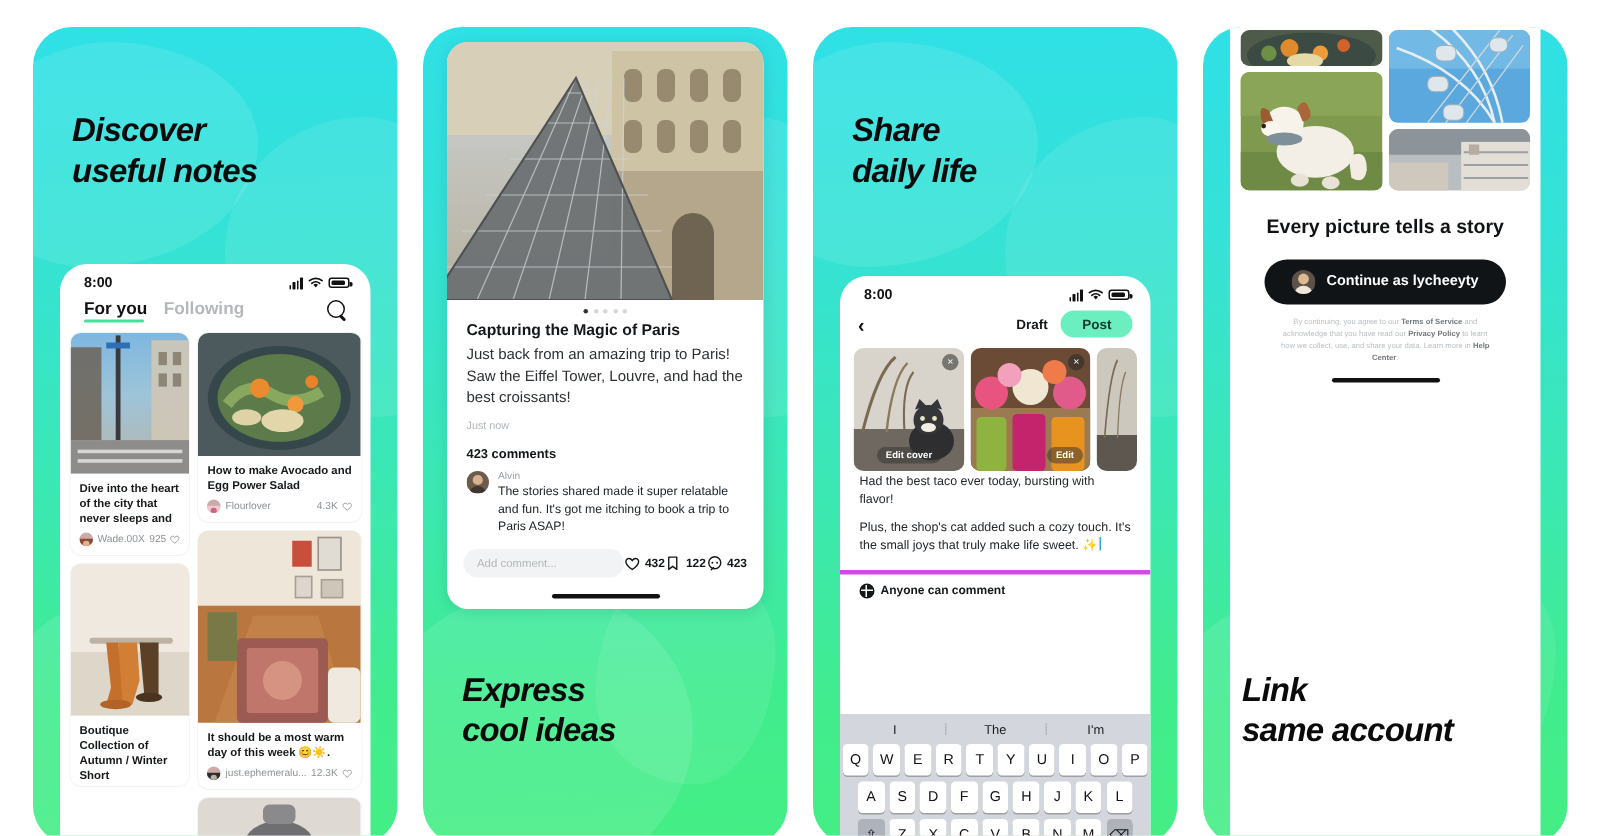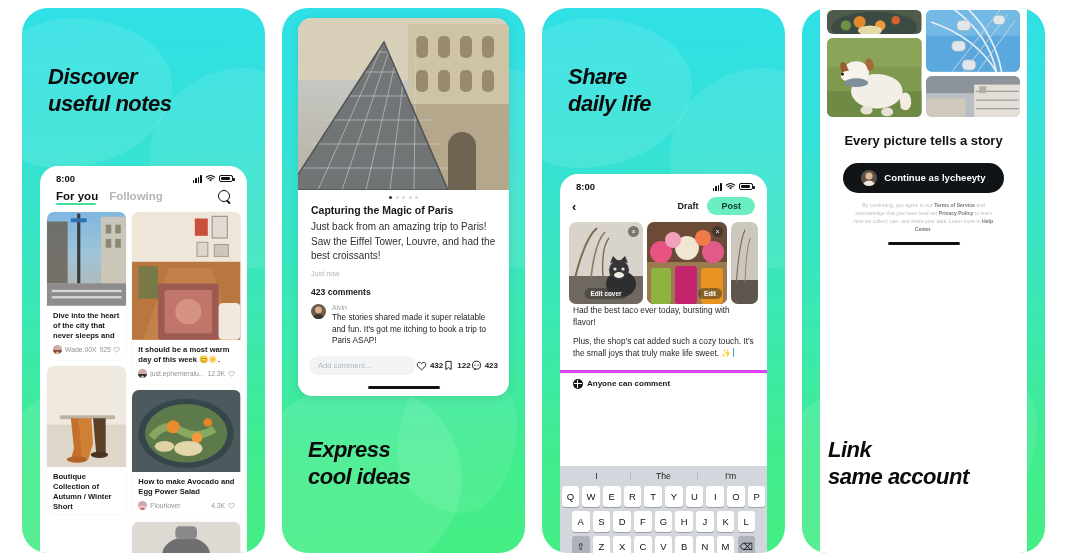--- a/index.html
+++ b/index.html
@@ -5,21 +5,21 @@
   * { box-sizing: border-box; margin: 0; padding: 0; }
   html, body {
     width: 1080px; height: 557px;
     background: #ffffff;
     font-family: "Liberation Sans", sans-serif;
     overflow: hidden;
   }
   .gallery {
     width: 1069px; height: 557px;
     display: flex; align-items: flex-start;
-    gap: 17px; padding: 2px 22px;
+    gap: 17px; padding: 12px 22px;
     background: #fff;
   }
   .panel {
     position: relative;
     width: 243px; height: 545px;
     margin-top: 6px;
     border-radius: 26px;
     overflow: hidden;
     flex: 0 0 243px;
     background: linear-gradient(178deg, #2FE0E6 0%, #35E2D6 26%, #3CE8B0 58%, #41EC8E 82%, #45EE84 100%);
@@ -252,20 +252,50 @@
               <path d="M58 66 L74 66 L74 110 L62 110 Z" fill="#5b4028"></path>
               <ellipse cx="38" cy="118" rx="13" ry="4" fill="#b26326"></ellipse>
               <ellipse cx="66" cy="112" rx="11" ry="4" fill="#4a3420"></ellipse>
             </svg>
             <div class="cap">Boutique Collection of Autumn / Winter Short</div>
           </div>
         </div>
 
         <div class="col">
           <div class="card">
+            <svg class="thumb" viewBox="0 0 100 76" preserveAspectRatio="none">
+              <rect width="100" height="76" fill="#4c5a5e"></rect>
+              <ellipse cx="50" cy="40" rx="44" ry="32" fill="#36474b"></ellipse>
+              <ellipse cx="50" cy="40" rx="38" ry="27" fill="#5d7a4a"></ellipse>
+              <path d="M18 44 q12 -16 28 -6 q14 8 30 -2" stroke="#87a85e" stroke-width="7" fill="none"></path>
+              <circle cx="38" cy="34" r="6" fill="#e98b2e"></circle>
+                <circle cx="60" cy="44" r="5" fill="#f0993c"></circle>
+              <circle cx="70" cy="30" r="4" fill="#e8832a"></circle>
+              <ellipse cx="52" cy="54" rx="13" ry="7" fill="#e3d6ab"></ellipse>
+              <ellipse cx="30" cy="52" rx="9" ry="5" fill="#dfd2a6"></ellipse>
+            </svg>
+            <div class="cap">How to make Avocado and Egg Power Salad</div>
+            <div class="meta">
+              <span class="ava"><svg viewBox="0 0 10 10">
+                    <rect width="10" height="10" fill="#f0c7cf"></rect>
+                    <circle cx="5" cy="4" r="2.3" fill="#d0637c"></circle>
+                  </svg></span>
+              <span class="uname">Flourlover</span>
+              <span class="likes">
+                <span>4.3K</span>
+                <span class="heart">
+                    <svg viewBox="0 0 12 12">
+                      <path d="M6 10.5 C2 7.6 0.6 5.6 1.6 3.6 C2.4 2 4.6 2 6 3.9 C7.4 2 9.6 2 10.4 3.6 C11.4 5.6 10 7.6 6 10.5Z" fill="none" stroke="#8e9295" stroke-width="1"></path>
+                    </svg>
+                  </span>
+              </span>
+            </div>
+          </div>
+
+          <div class="card">
             <svg class="thumb" viewBox="0 0 100 118" preserveAspectRatio="none">
               <rect width="100" height="118" fill="#e7dcd0"></rect>
               <rect x="0" y="0" width="100" height="46" fill="#efe6da"></rect>
               <rect x="58" y="6" width="12" height="16" fill="#c94f3d"></rect>
               <rect x="74" y="4" width="14" height="20" fill="#e0dcd4" stroke="#9b9186"></rect>
               <rect x="60" y="28" width="10" height="13" fill="#dcd6cc" stroke="#a89e92"></rect>
               <rect x="76" y="30" width="13" height="11" fill="#cfc6ba" stroke="#a89e92"></rect>
               <rect x="0" y="46" width="100" height="72" fill="#b9763e"></rect>
               <path d="M10 118 L34 52 L74 52 L94 118 Z" fill="#c98a52" opacity="0.55"></path>
               <rect x="24" y="66" width="56" height="52" rx="3" fill="#9d5a52"></rect>
@@ -276,50 +306,20 @@
             </svg>
             <div class="cap">It should be a most warm day of this week 😊☀️.</div>
             <div class="meta">
               <span class="ava"><svg viewBox="0 0 10 10">
                     <rect width="10" height="10" fill="#2c2c2c"></rect>
                     <circle cx="5" cy="4" r="2.3" fill="#b8b0a4"></circle>
                   </svg></span>
               <span class="uname">just.ephemeralu...</span>
               <span class="likes">
                 <span>12.3K</span>
-                <span class="heart">
-                    <svg viewBox="0 0 12 12">
-                      <path d="M6 10.5 C2 7.6 0.6 5.6 1.6 3.6 C2.4 2 4.6 2 6 3.9 C7.4 2 9.6 2 10.4 3.6 C11.4 5.6 10 7.6 6 10.5Z" fill="none" stroke="#8e9295" stroke-width="1"></path>
-                    </svg>
-                  </span>
-              </span>
-            </div>
-          </div>
-
-          <div class="card">
-            <svg class="thumb" viewBox="0 0 100 76" preserveAspectRatio="none">
-              <rect width="100" height="76" fill="#4c5a5e"></rect>
-              <ellipse cx="50" cy="40" rx="44" ry="32" fill="#36474b"></ellipse>
-              <ellipse cx="50" cy="40" rx="38" ry="27" fill="#5d7a4a"></ellipse>
-              <path d="M18 44 q12 -16 28 -6 q14 8 30 -2" stroke="#87a85e" stroke-width="7" fill="none"></path>
-              <circle cx="38" cy="34" r="6" fill="#e98b2e"></circle>
-                <circle cx="60" cy="44" r="5" fill="#f0993c"></circle>
-              <circle cx="70" cy="30" r="4" fill="#e8832a"></circle>
-              <ellipse cx="52" cy="54" rx="13" ry="7" fill="#e3d6ab"></ellipse>
-              <ellipse cx="30" cy="52" rx="9" ry="5" fill="#dfd2a6"></ellipse>
-            </svg>
-            <div class="cap">How to make Avocado and Egg Power Salad</div>
-            <div class="meta">
-              <span class="ava"><svg viewBox="0 0 10 10">
-                    <rect width="10" height="10" fill="#f0c7cf"></rect>
-                    <circle cx="5" cy="4" r="2.3" fill="#d0637c"></circle>
-                  </svg></span>
-              <span class="uname">Flourlover</span>
-              <span class="likes">
-                <span>4.3K</span>
                 <span class="heart">
                     <svg viewBox="0 0 12 12">
                       <path d="M6 10.5 C2 7.6 0.6 5.6 1.6 3.6 C2.4 2 4.6 2 6 3.9 C7.4 2 9.6 2 10.4 3.6 C11.4 5.6 10 7.6 6 10.5Z" fill="none" stroke="#8e9295" stroke-width="1"></path>
                     </svg>
                   </span>
               </span>
             </div>
           </div>
 
           <div class="card">

